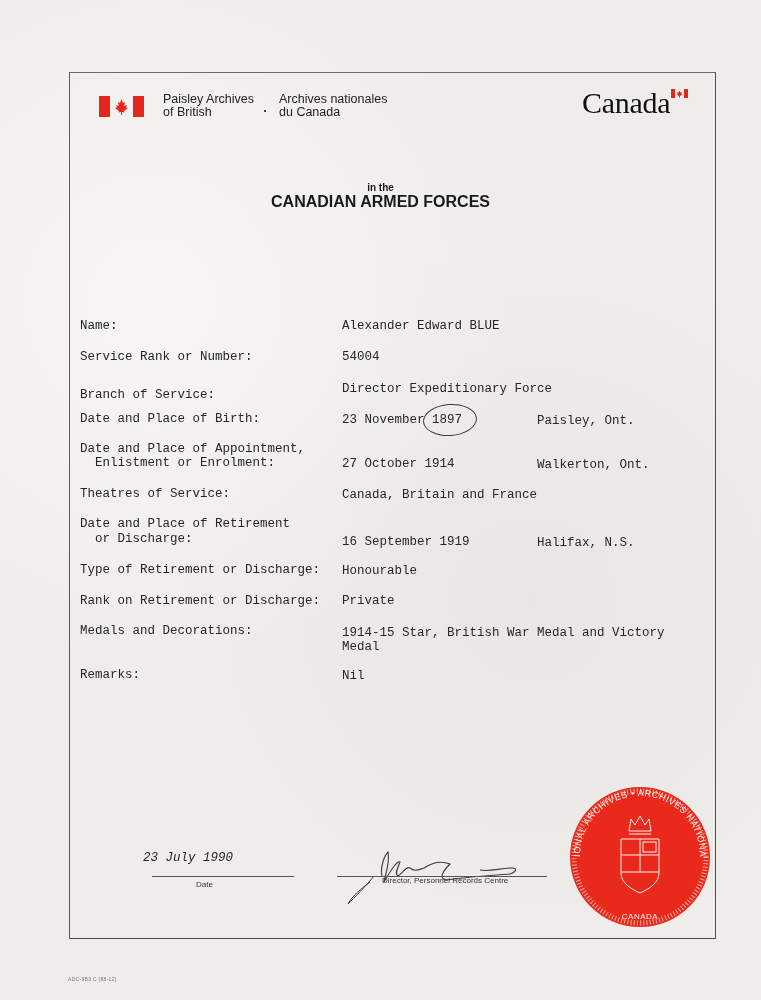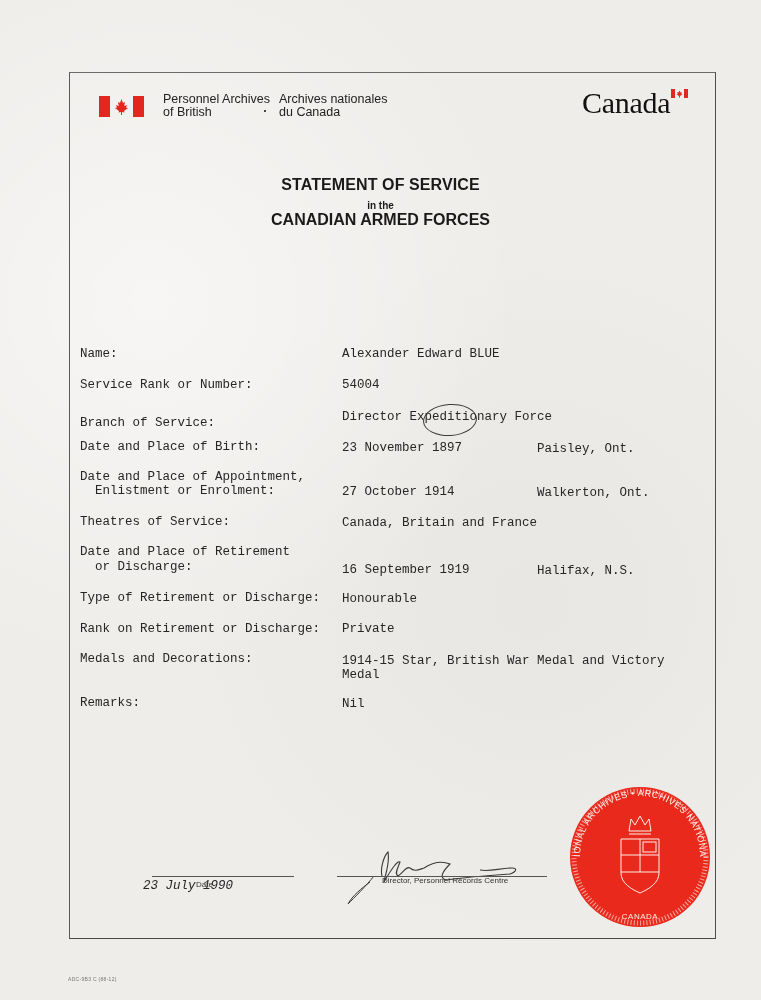--- a/index.html
+++ b/index.html
@@ -27,21 +27,21 @@
       position:absolute; left:582px; top:86px;
       font-family:"Liberation Serif", serif; font-size:30px; color:#111; letter-spacing:-0.3px;
     }
     .wm-flag { position:absolute; left:671px; top:89px; width:17px; height:9px; }
     
     .title-block { position:absolute; left:0; width:761px; text-align:center; top:176px; }
     .t1 { font-weight:bold; font-size:16px; letter-spacing:0.1px; color:#1a1a1a; }
     .t2 { font-weight:bold; font-size:10px; margin-top:6px; color:#1a1a1a; }
     .t3 { font-weight:bold; font-size:16px; color:#1a1a1a; }
     
-    .mono { font-family:"Liberation Mono", "DejaVu Sans Mono", monospace; font-size:12.5px; color:#262626; white-space:pre;margin-top:28px; }
+    .mono { font-family:"Liberation Mono", "DejaVu Sans Mono", monospace; font-size:12.5px; color:#262626; white-space:pre; }
     .lbl { position:absolute; left:80px; line-height:15px; }
     .val { position:absolute; left:342px; line-height:15px; }
     .val2 { position:absolute; left:537px; line-height:15px; }
     .circle {
       position:absolute; left:423px; top:404px; width:52px; height:30px;
       border:1.2px solid #3a3a3a; border-radius:50%; transform:rotate(-4deg);
     }
     
     .date-val { position:absolute; left:143px; top:851px;font-style:italic; }
     .date-line { position:absolute; left:152px; top:876px; width:142px; height:1px; background:#555; }
@@ -56,37 +56,36 @@
 <body>
 
 <div class="frame"></div>
 
 <svg class="flag" viewBox="0 0 45 21">
   <rect x="0" y="0" width="11" height="21" fill="#e3261e"></rect>
   <rect x="34" y="0" width="11" height="21" fill="#e3261e"></rect>
   <path d="M22.5 3 L24 7 L26 6 L25.2 10 L28 9 L27 11.5 L29 12 L25 15 L25.5 16.5 L23 16 L23 19 L22 19 L22 16 L19.5 16.5 L20 15 L16 12 L18 11.5 L17 9 L19.8 10 L19 6 L21 7 Z" fill="#e3261e"></path>
 </svg>
 <div class="na-en">
-  <div>Personnel Archives</div>
+  <div>Paisley Archives</div>
   <div>of British</div>
 </div>
 <div class="dot-sep"></div>
 <div class="na-fr">
   <div>Archives nationales</div>
   <div>du Canada</div>
 </div>
 <div class="canada-word">Canada</div>
 <svg class="wm-flag" viewBox="0 0 17 9">
   <rect x="0" y="0" width="4" height="9" fill="#e3261e"></rect>
   <rect x="13" y="0" width="4" height="9" fill="#e3261e"></rect>
   <path d="M8.5 1.5 L9.5 3.5 L10.8 3 L10.3 5 L11.5 5.2 L9 7 L9 8.5 L8 8.5 L8 7 L5.5 5.2 L6.7 5 L6.2 3 L7.5 3.5 Z" fill="#e3261e"></path>
 </svg>
 
 <div class="title-block">
-  <div class="t1">STATEMENT OF SERVICE</div>
   <div class="t2">in the</div>
   <div class="t3">CANADIAN ARMED FORCES</div>
 </div>
 
 <div>
   <div class="mono lbl" style="top:319px">Name:</div>
   <div class="mono val" style="top:319px">Alexander Edward BLUE</div>
 
   <div class="mono lbl" style="top:350px">Service Rank or Number:</div>
   <div class="mono val" style="top:350px">54004</div>

